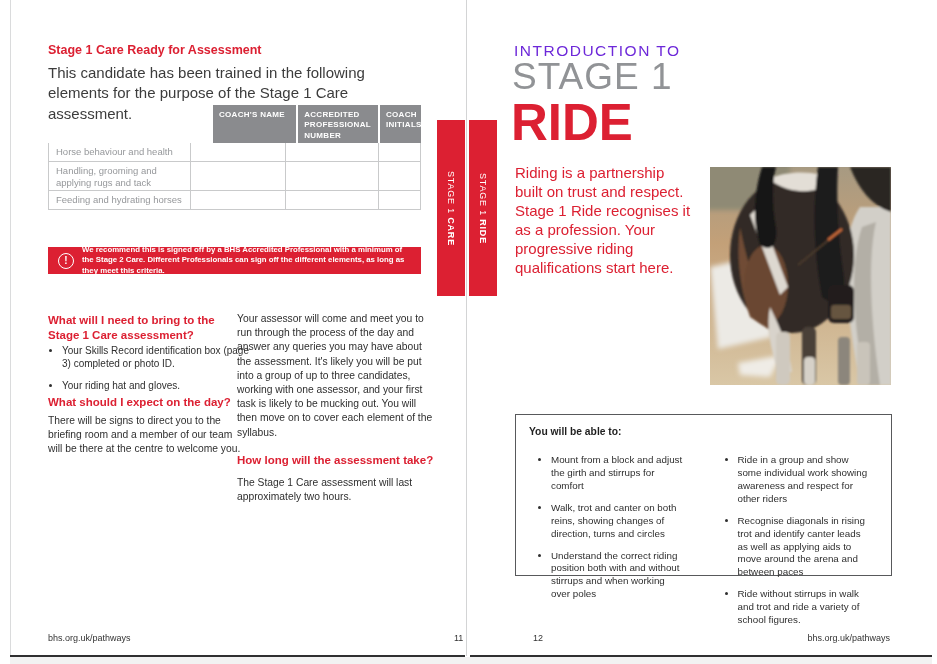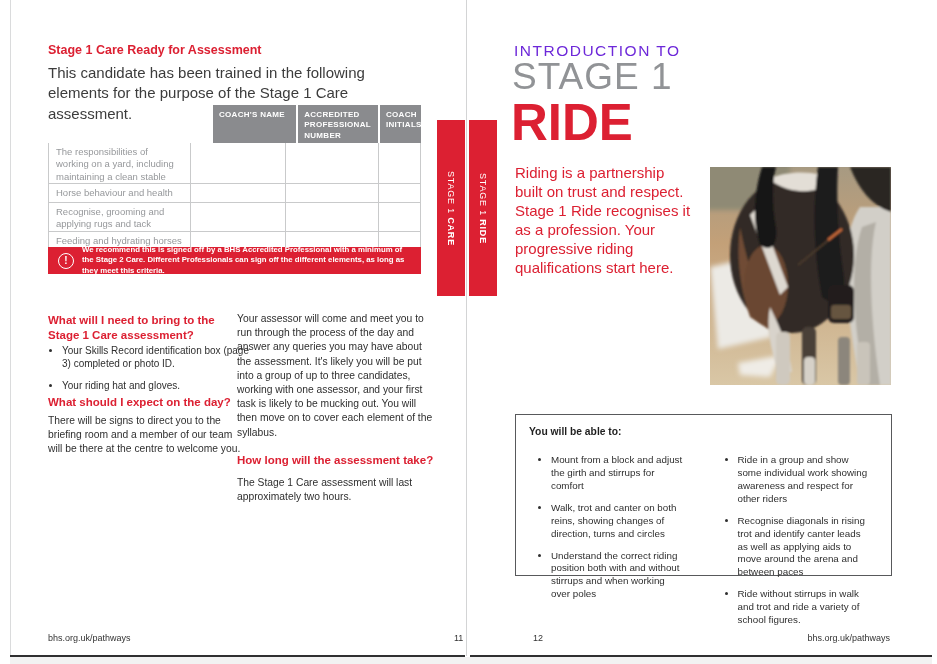--- a/index.html
+++ b/index.html
@@ -90,34 +90,28 @@
 
   <div class="lp-heading">Stage 1 Care Ready for Assessment</div>
   <div class="lp-intro">This candidate has been trained in the following elements for the purpose of the Stage 1 Care assessment.</div>
 
   <div class="assess-table">
     <div class="thead">
       <div class="th th1">COACH'S NAME</div>
       <div class="th th2">ACCREDITED PROFESSIONAL NUMBER</div>
       <div class="th th3">COACH INITIALS</div>
     </div>
-    <div class="trow r0">
-      <div class="td td-label">The responsibilities of working on a yard, including maintaining a clean stable</div>
-      <div class="td td-c1"></div>
-      <div class="td td-c2"></div>
-      <div class="td td-c3"></div>
-    </div>
     <div class="trow r1">
       <div class="td td-label">Horse behaviour and health</div>
       <div class="td td-c1"></div>
       <div class="td td-c2"></div>
       <div class="td td-c3"></div>
     </div>
     <div class="trow r2">
-      <div class="td td-label">Recognise, grooming and applying rugs and tack</div>
+      <div class="td td-label">Handling, grooming and applying rugs and tack</div>
       <div class="td td-c1"></div>
       <div class="td td-c2"></div>
       <div class="td td-c3"></div>
     </div>
     <div class="trow r3">
       <div class="td td-label">Feeding and hydrating horses</div>
       <div class="td td-c1"></div>
       <div class="td td-c2"></div>
       <div class="td td-c3"></div>
     </div>

